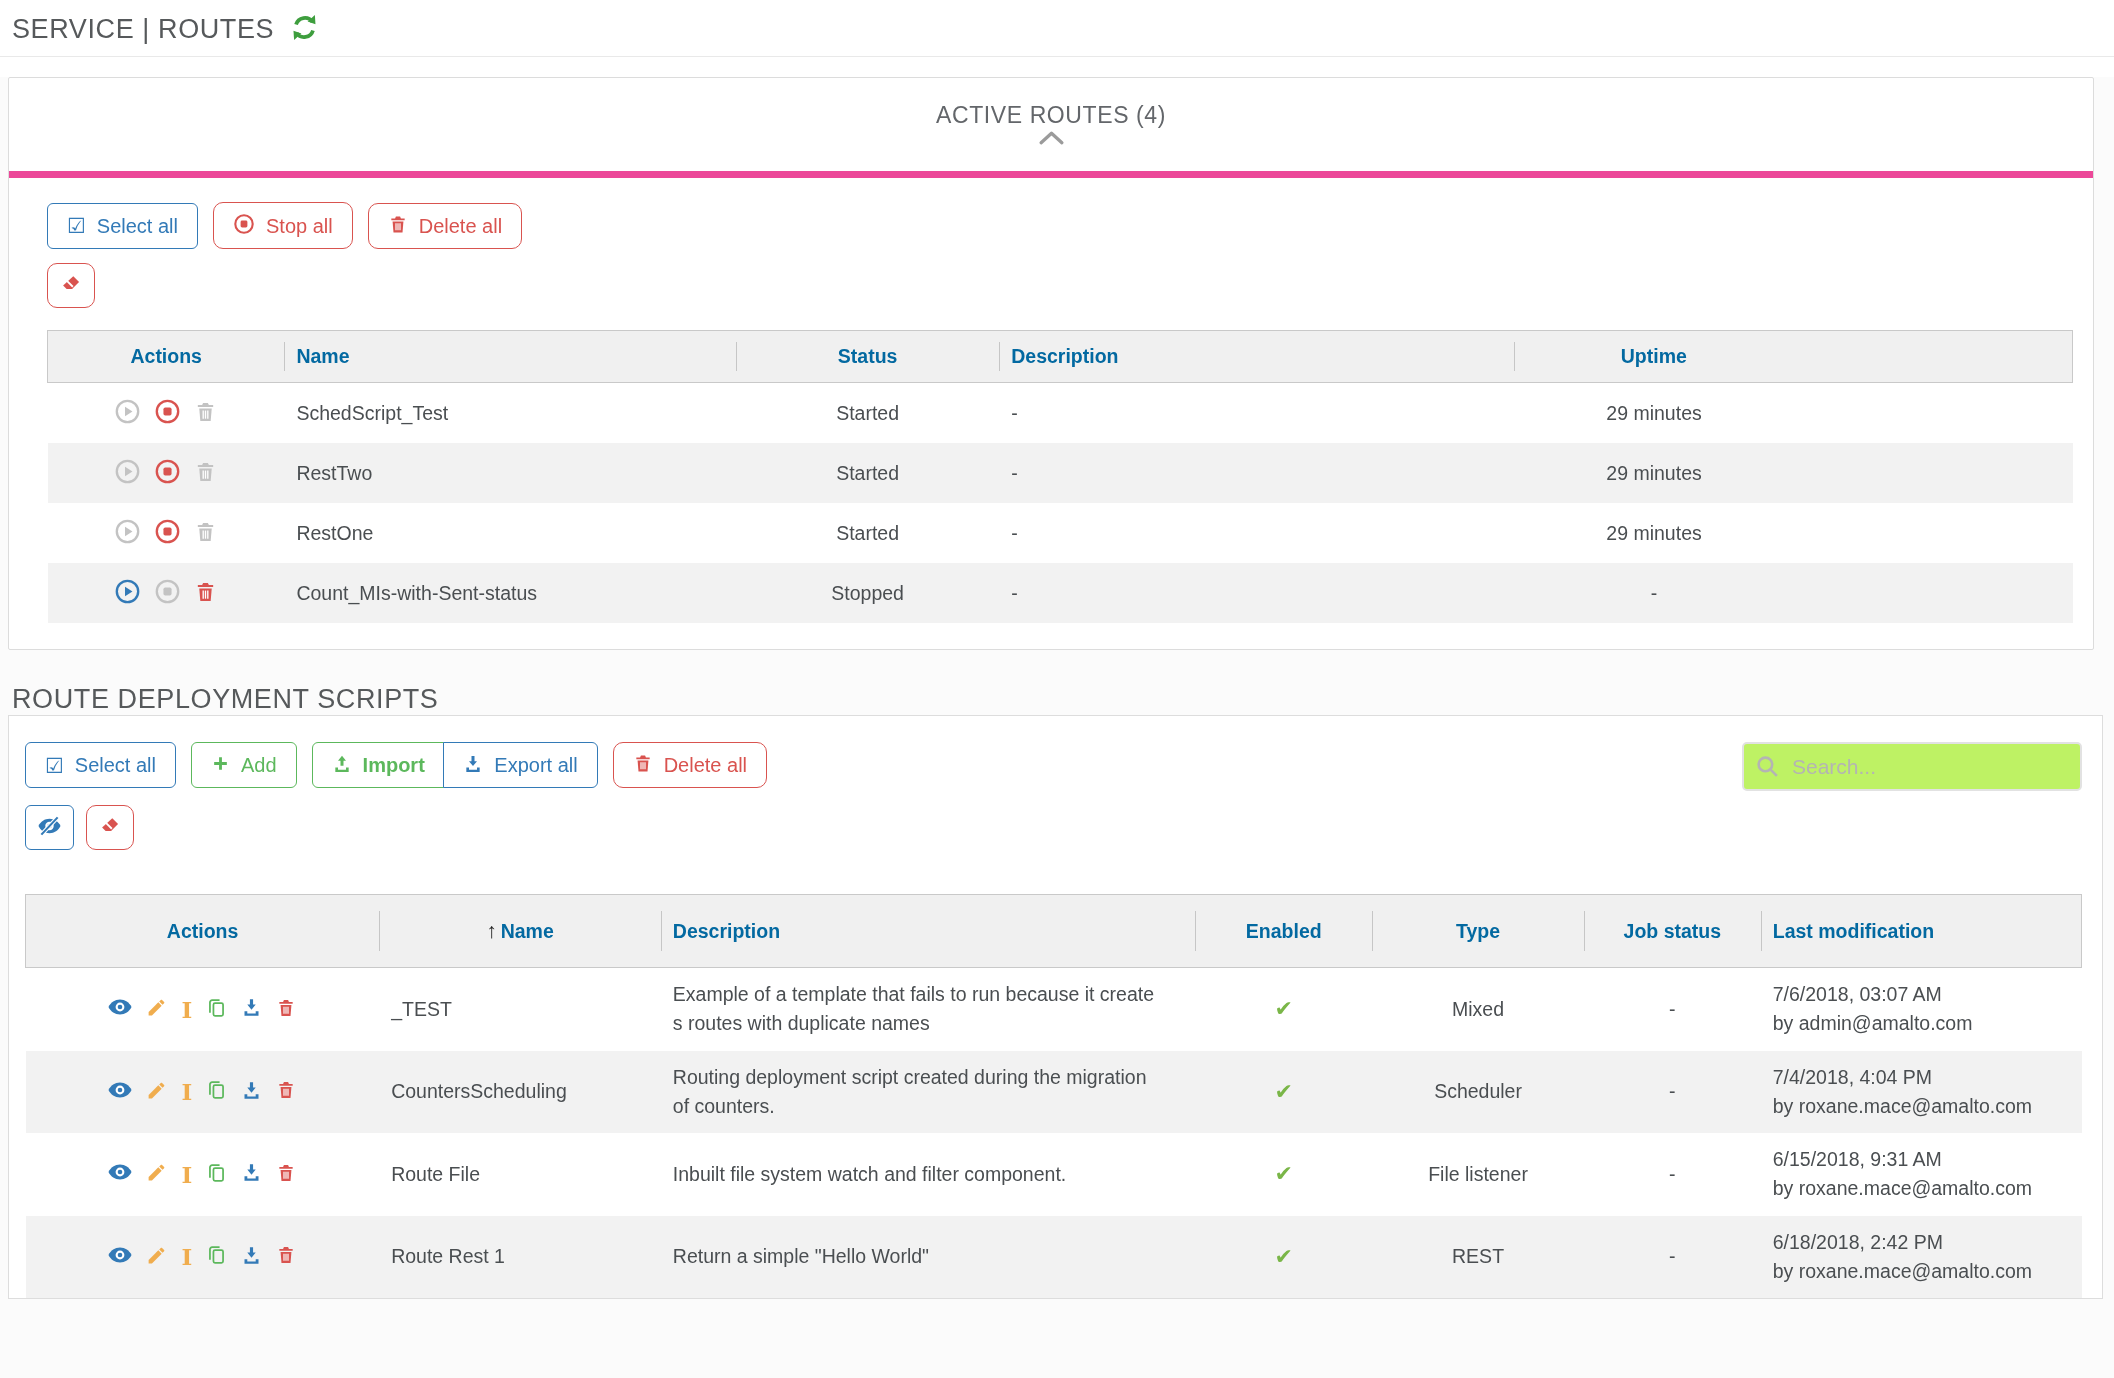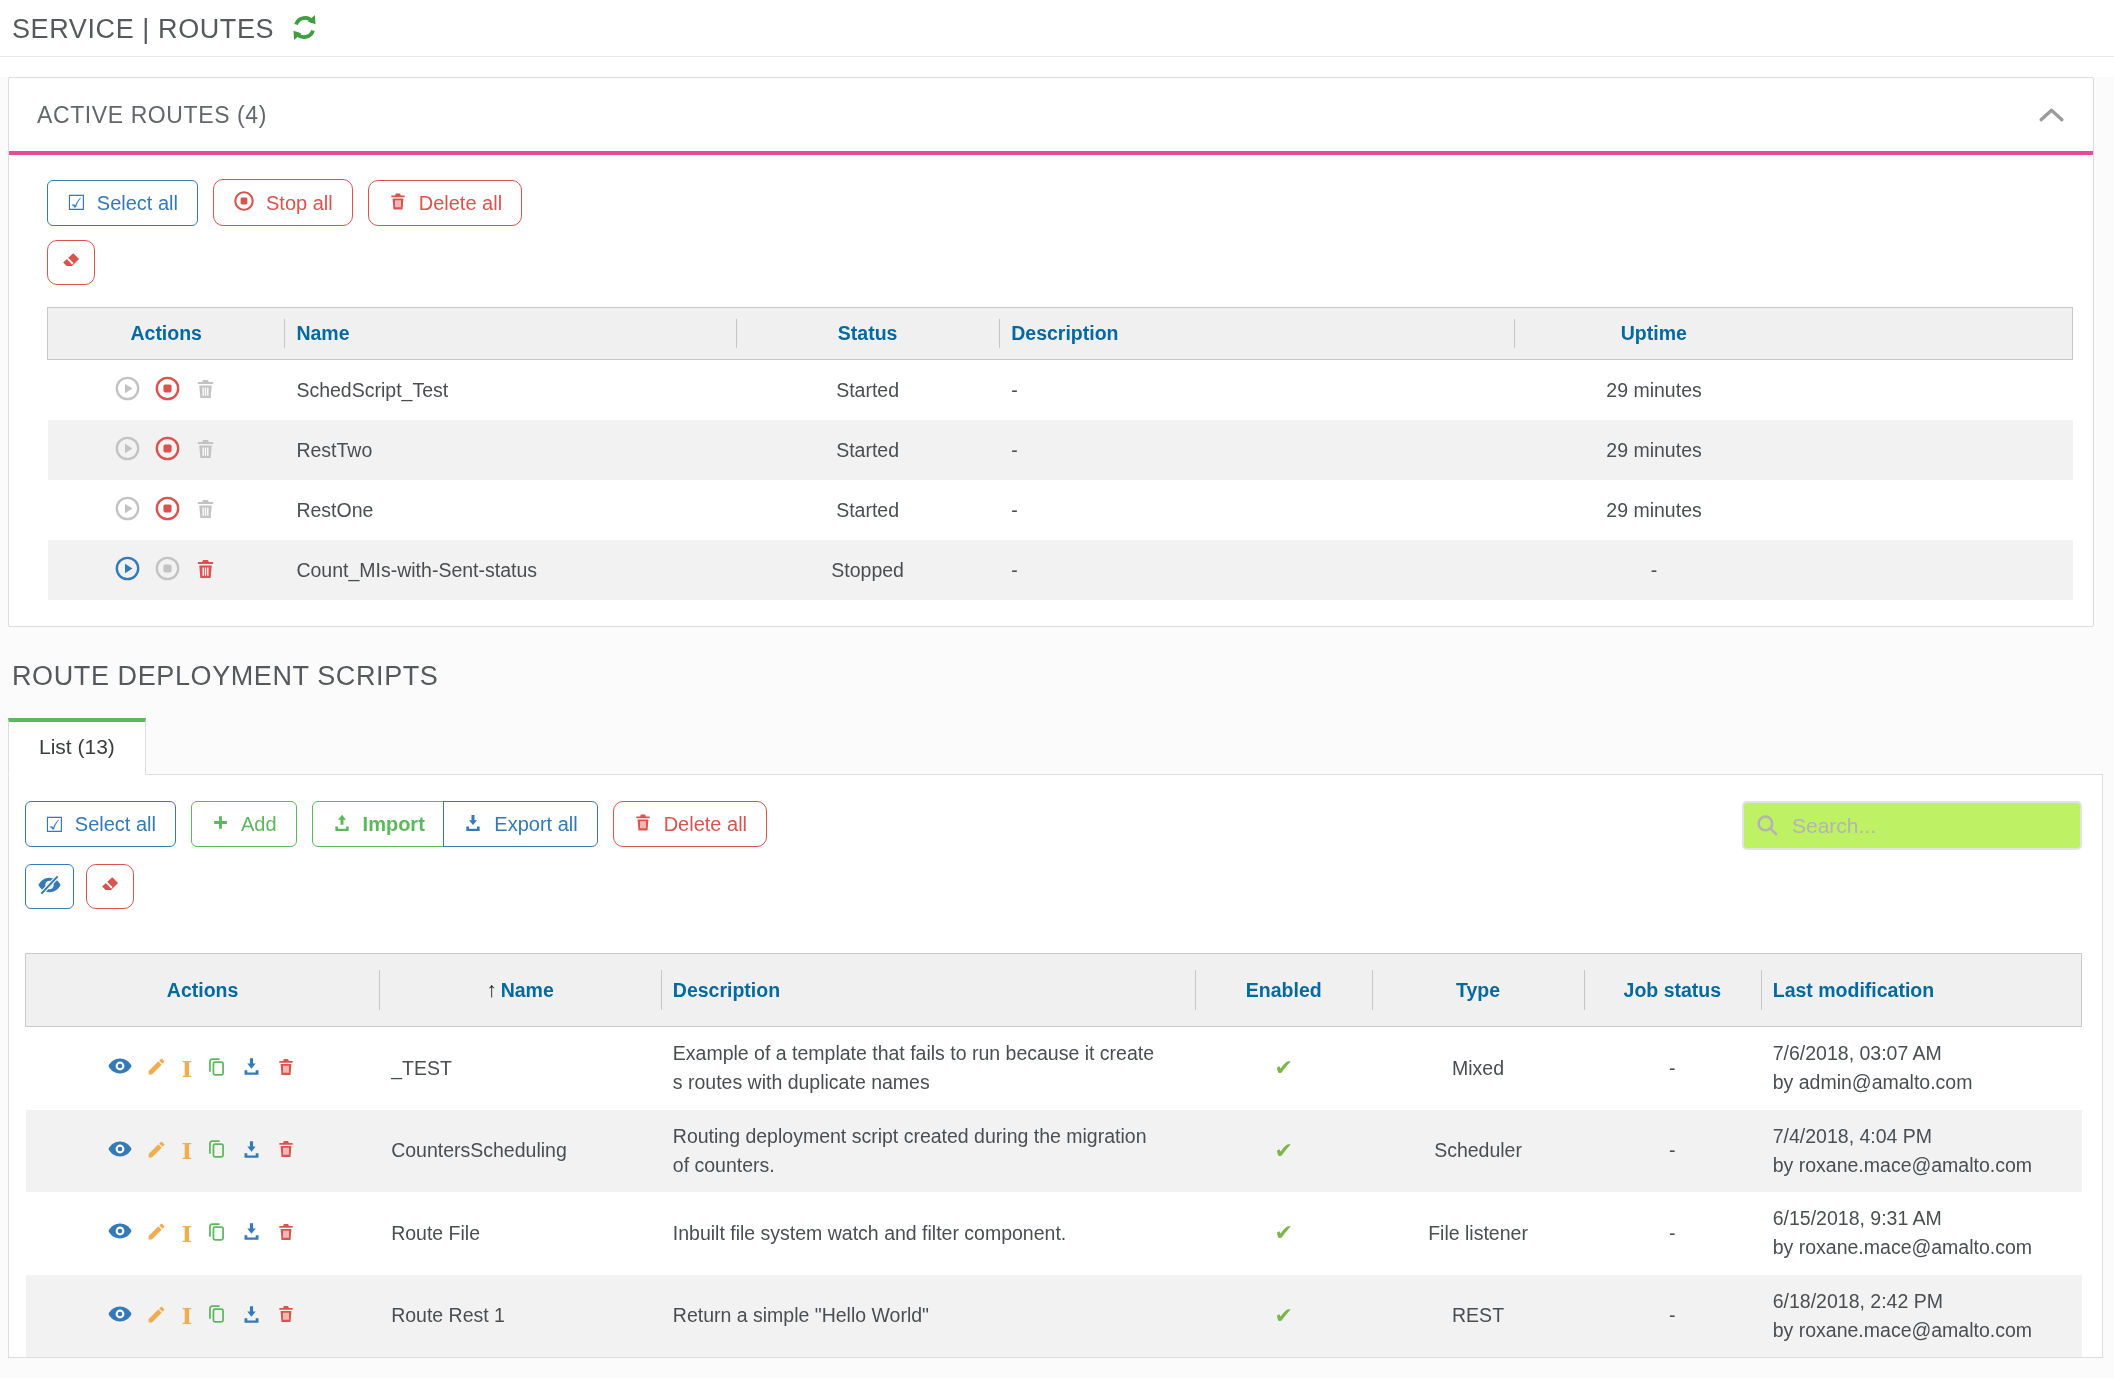--- a/index.html
+++ b/index.html
@@ -6,21 +6,21 @@
   html,body { width:2114px; height:1378px; overflow:hidden; background:#fff;
     font-family:"Liberation Sans","DejaVu Sans",sans-serif; color:#4a4e51; }
   .top-header { display:flex; align-items:center; gap:16px; padding:13px 12px 11px 12px; background:#fff; }
   .page-title { font-size:27px; color:#56595b; letter-spacing:0.6px; font-weight:400; }
   .icon-only-link { background:none; border:none; cursor:pointer; display:inline-flex; align-items:center; }
   .top-divider { border-bottom:1px solid #e9e9e9; }
   .main { background:#fbfbfb; height:1325px; }
 
   
   .card { margin:20px 20px 0 8px; background:#fff; border:1px solid #dcdcdc; border-radius:2px; }
-  .card-header { display:flex; align-items:center; justify-content:space-between; padding:24px 28px 22px 28px; border-bottom:4px solid #ec4899; }
+  .card-header { display:flex; align-items:center; justify-content:space-between; padding:24px 28px 22px 28px; border-bottom:7px solid #ec4899;flex-direction:column; }
   .card-title { font-size:23px; color:#63666a; letter-spacing:0.6px; font-weight:400; }
   .card-body { padding:24px 20px 26px 38px; }
 
   .btn { display:inline-flex; align-items:center; gap:11px; padding:10px 19px; font-size:20px;
          border-radius:6px; border:1.5px solid; background:#fff; cursor:pointer;
          font-family:inherit; line-height:1.2; }
   .btn-blue  { color:#337ab7; border-color:#337ab7; }
   .btn-red   { color:#d9534f; border-color:#d9534f;border-radius:10px; }
   .btn-green { color:#5cb85c; border-color:#5cb85c; }
   .btn .glyph { font-size:21px; line-height:1; }
@@ -331,23 +331,20 @@
               <td class="col-uptime">-</td>
             </tr>
 
         </tbody>
       </table>
     </div>
   </div>
 
   <div class="section-title">ROUTE DEPLOYMENT SCRIPTS</div>
 
-  <div class="tabs">
-    <div class="tab">List (13)</div>
-  </div>
 
   <div class="panel">
     <div class="panel-toolbar">
       <div class="toolbar">
         <button class="btn btn-blue">
           <span class="glyph checkbox-glyph">☑</span>
           <span>Select all</span>
         </button>
         <button class="btn btn-green">
           <span class="glyph">

